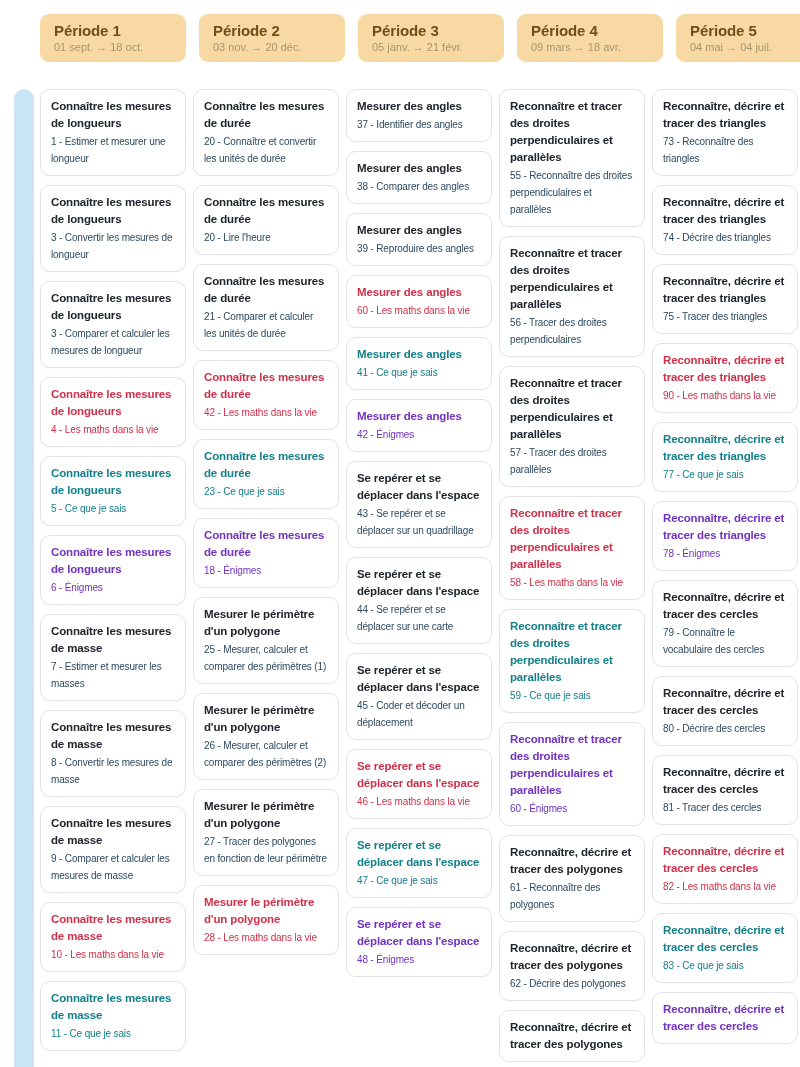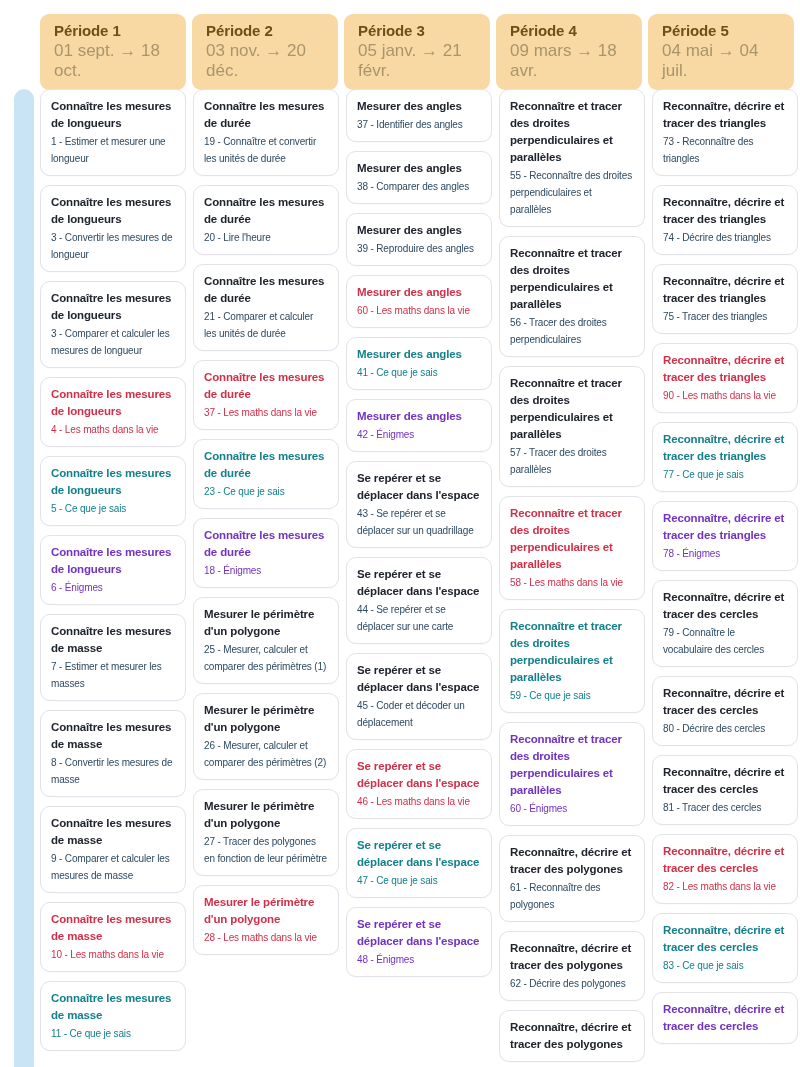--- a/index.html
+++ b/index.html
@@ -5,26 +5,26 @@
   :root{
     --c-red:#d03049; --c-teal:#13808b; --c-purple:#7233c2;
     --c-title:#20242e; --c-sub:#2d4a60;
     --c-header-bg:#f8d9a4; --c-header-label:#6f4f14; --c-header-dates:#a8956b;
     --c-border:#e2e2e8; --c-scrollbar:#c9e4f5;
   }
   *{box-sizing:border-box;margin:0;padding:0;}
   html,body{width:800px;height:1067px;overflow:hidden;background:#ffffff;
     font-family:"Liberation Sans", sans-serif;}
   .page{position:relative;width:800px;height:1067px;}
-  .headers-row{display:flex;gap:6px;margin:14px 0 0 40px;align-items:center;}
+  .headers-row{display:flex;gap:13px;margin:14px 0 0 40px;align-items:center;}
   .period-header{width:146px;flex:0 0 146px;background:var(--c-header-bg);
     border-radius:9px;padding:8px 14px 9px 14px;}
   .period-label{font-size:15px;font-weight:700;color:var(--c-header-label);
     letter-spacing:-0.1px;margin-bottom:2px;}
-  .period-dates{font-size:17px;color:var(--c-header-dates);}
+  .period-dates{font-size:11px;color:var(--c-header-dates);}
   .board-row{position:absolute;top:75px;left:0;width:800px;}
   .scrollbar{position:absolute;left:14px;top:0;width:20px;height:1100px;
     background:var(--c-scrollbar);border-radius:10px;}
   .columns{display:flex;gap:7px;margin-left:40px;align-items:flex-start;}
   .period-column{width:146px;flex:0 0 146px;display:flex;flex-direction:column;gap:9px;}
   .lesson-card{background:#ffffff;border:1px solid var(--c-border);
     border-radius:10px;padding:8px 10px;min-height:34px;
     box-shadow:0 1px 1px rgba(0,0,0,0.02);cursor:pointer;}
   .card-title{font-size:11.5px;font-weight:700;letter-spacing:-0.15px;
     line-height:17px;color:var(--c-title);}
@@ -122,36 +122,36 @@
   <div class="lesson-card v-teal">
     <div class="card-title">Connaître les mesures de masse</div>
     <div class="card-subtitle">11 - Ce que je sais</div>
   </div>
 
 </div>
 
   <div class="period-column">
   <div class="lesson-card v-default">
     <div class="card-title">Connaître les mesures de durée</div>
-    <div class="card-subtitle">19 - Connaître et convertir les unités de durée</div>
+    <div class="card-subtitle">20 - Connaître et convertir les unités de durée</div>
   </div>
 
   <div class="lesson-card v-default">
     <div class="card-title">Connaître les mesures de durée</div>
     <div class="card-subtitle">20 - Lire l'heure</div>
   </div>
 
   <div class="lesson-card v-default">
     <div class="card-title">Connaître les mesures de durée</div>
     <div class="card-subtitle">21 - Comparer et calculer les unités de durée</div>
   </div>
 
   <div class="lesson-card v-red">
     <div class="card-title">Connaître les mesures de durée</div>
-    <div class="card-subtitle">37 - Les maths dans la vie</div>
+    <div class="card-subtitle">42 - Les maths dans la vie</div>
   </div>
 
   <div class="lesson-card v-teal">
     <div class="card-title">Connaître les mesures de durée</div>
     <div class="card-subtitle">23 - Ce que je sais</div>
   </div>
 
   <div class="lesson-card v-purple">
     <div class="card-title">Connaître les mesures de durée</div>
     <div class="card-subtitle">18 - Énigmes</div>

